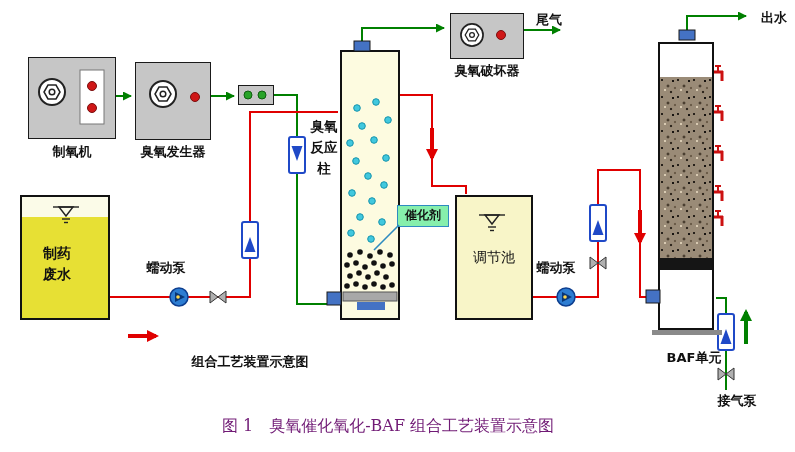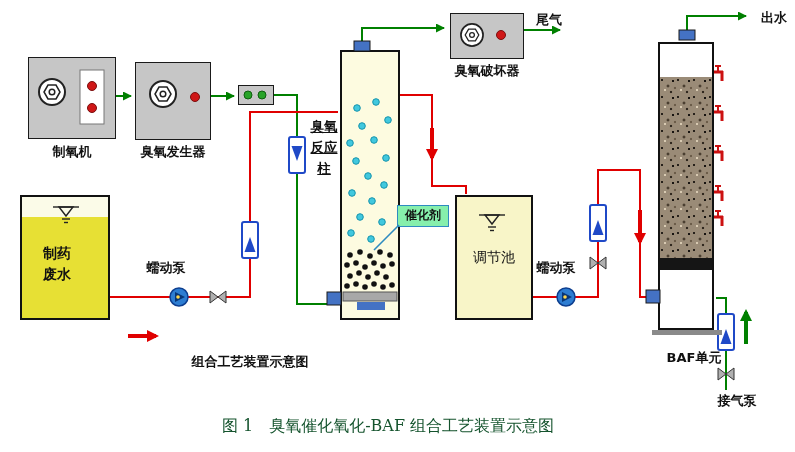--- a/index.html
+++ b/index.html
@@ -20,35 +20,35 @@
        radial-gradient(circle at 13px 4px,#171310 1px,transparent 1.4px),
        radial-gradient(circle at 5px 13px,#d8cab2 1px,transparent 1.4px),
        radial-gradient(circle at 11px 15px,#30281f 1.2px,transparent 1.6px),
        radial-gradient(circle at 15px 11px,#6b5c49 1.2px,transparent 1.6px);
      background-size:16px 17px;}
   .baf-band{position:absolute;left:0;right:0;top:214px;height:12px;background:#151515;}
   .lbl{position:absolute;color:#111;font-size:13px;font-weight:600;text-align:center;line-height:17px;}
   #lbl-oxygen{left:28px;top:143px;width:88px;}
   #lbl-ozonegen{left:133px;top:143px;width:80px;}
   #lbl-analyzer{left:208px;top:40px;width:86px;color:#17357f;line-height:16px;}
-  #lbl-column{left:308px;top:116px;width:32px;line-height:21px;font-size:13.5px;text-decoration:underline;}
+  #lbl-column{left:308px;top:116px;width:32px;line-height:21px;font-size:13.5px;}
   #lbl-catalyst-box{left:397px;top:205px;width:50px;height:20px;border:1.5px solid #2e8bc0;
      background:#86efac;font-size:12px;line-height:18px;font-weight:600;}
   #lbl-destructor{left:443px;top:62px;width:88px;}
   #lbl-tailgas{left:528px;top:11px;width:42px;}
   #lbl-wastewater{left:20px;top:243px;width:74px;font-size:14px;line-height:21px;font-weight:700;}
   #lbl-pump1{left:133px;top:259px;width:66px;}
   #lbl-pump2{left:523px;top:259px;width:66px;}
   #lbl-regtank{left:455px;top:249px;width:78px;font-size:14px;font-weight:400;}
   #lbl-effluent{left:754px;top:9px;width:40px;}
   #lbl-baf{left:656px;top:349px;width:76px;}
   #lbl-airpump{left:700px;top:392px;width:74px;}
   #lbl-ozone-unit{left:155px;top:353px;width:190px;}
   #caption{left:0;top:417px;width:776px;font-family:"DejaVu Serif",serif;font-size:16px;
-     font-weight:500;color:#14532d;}
+     font-weight:500;color:#701a75;}
   .overlay{position:absolute;left:0;top:0;pointer-events:none;}
 </style>
 </head>
 <body>
 
 <div id="scene">
 
   <div class="box" id="box-oxygen" style="left:28px;top:57px;width:88px;height:82px;"></div>
   <div class="box" id="box-ozonegen" style="left:135px;top:62px;width:76px;height:78px;"></div>
   <div class="box" id="box-analyzer" style="left:238px;top:85px;width:36px;height:20px;"></div>

